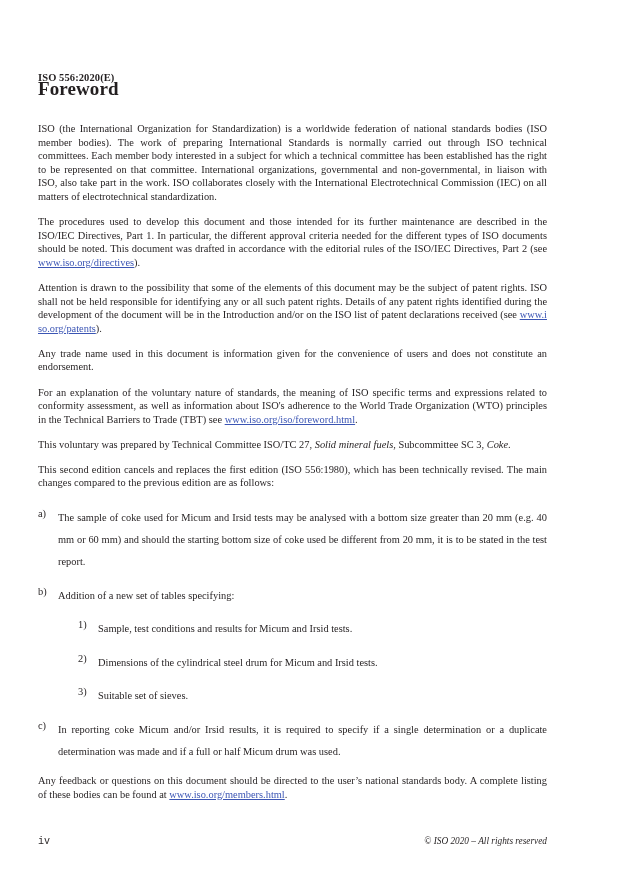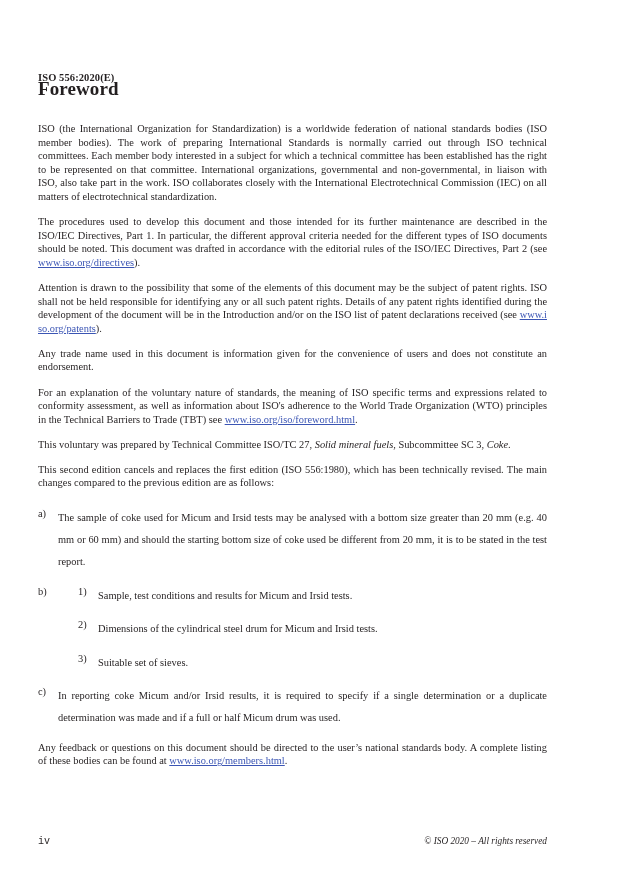--- a/index.html
+++ b/index.html
@@ -172,20 +172,21 @@
 
     <ol class="alpha-list">
 
       <li>
         <span class="marker">a)</span>
         <div class="li-text">The sample of coke used for Micum and Irsid tests may be analysed with a bottom size greater than 20 mm (e.g. 40 mm or 60 mm) and should the starting bottom size of coke used be different from 20 mm, it is to be stated in the test report.</div>
       </li>
 
       <li>
         <span class="marker">b)</span>
+        <div class="li-text nojust">Addition of a new set of tables specifying:</div>
         <ol class="num-list">
           <li>
             <span class="marker">1)</span>
             <div class="li-text nojust">Sample, test conditions and results for Micum and Irsid tests.</div>
           </li>
           <li>
             <span class="marker">2)</span>
             <div class="li-text nojust">Dimensions of the cylindrical steel drum for Micum and Irsid tests.</div>
           </li>
           <li>

